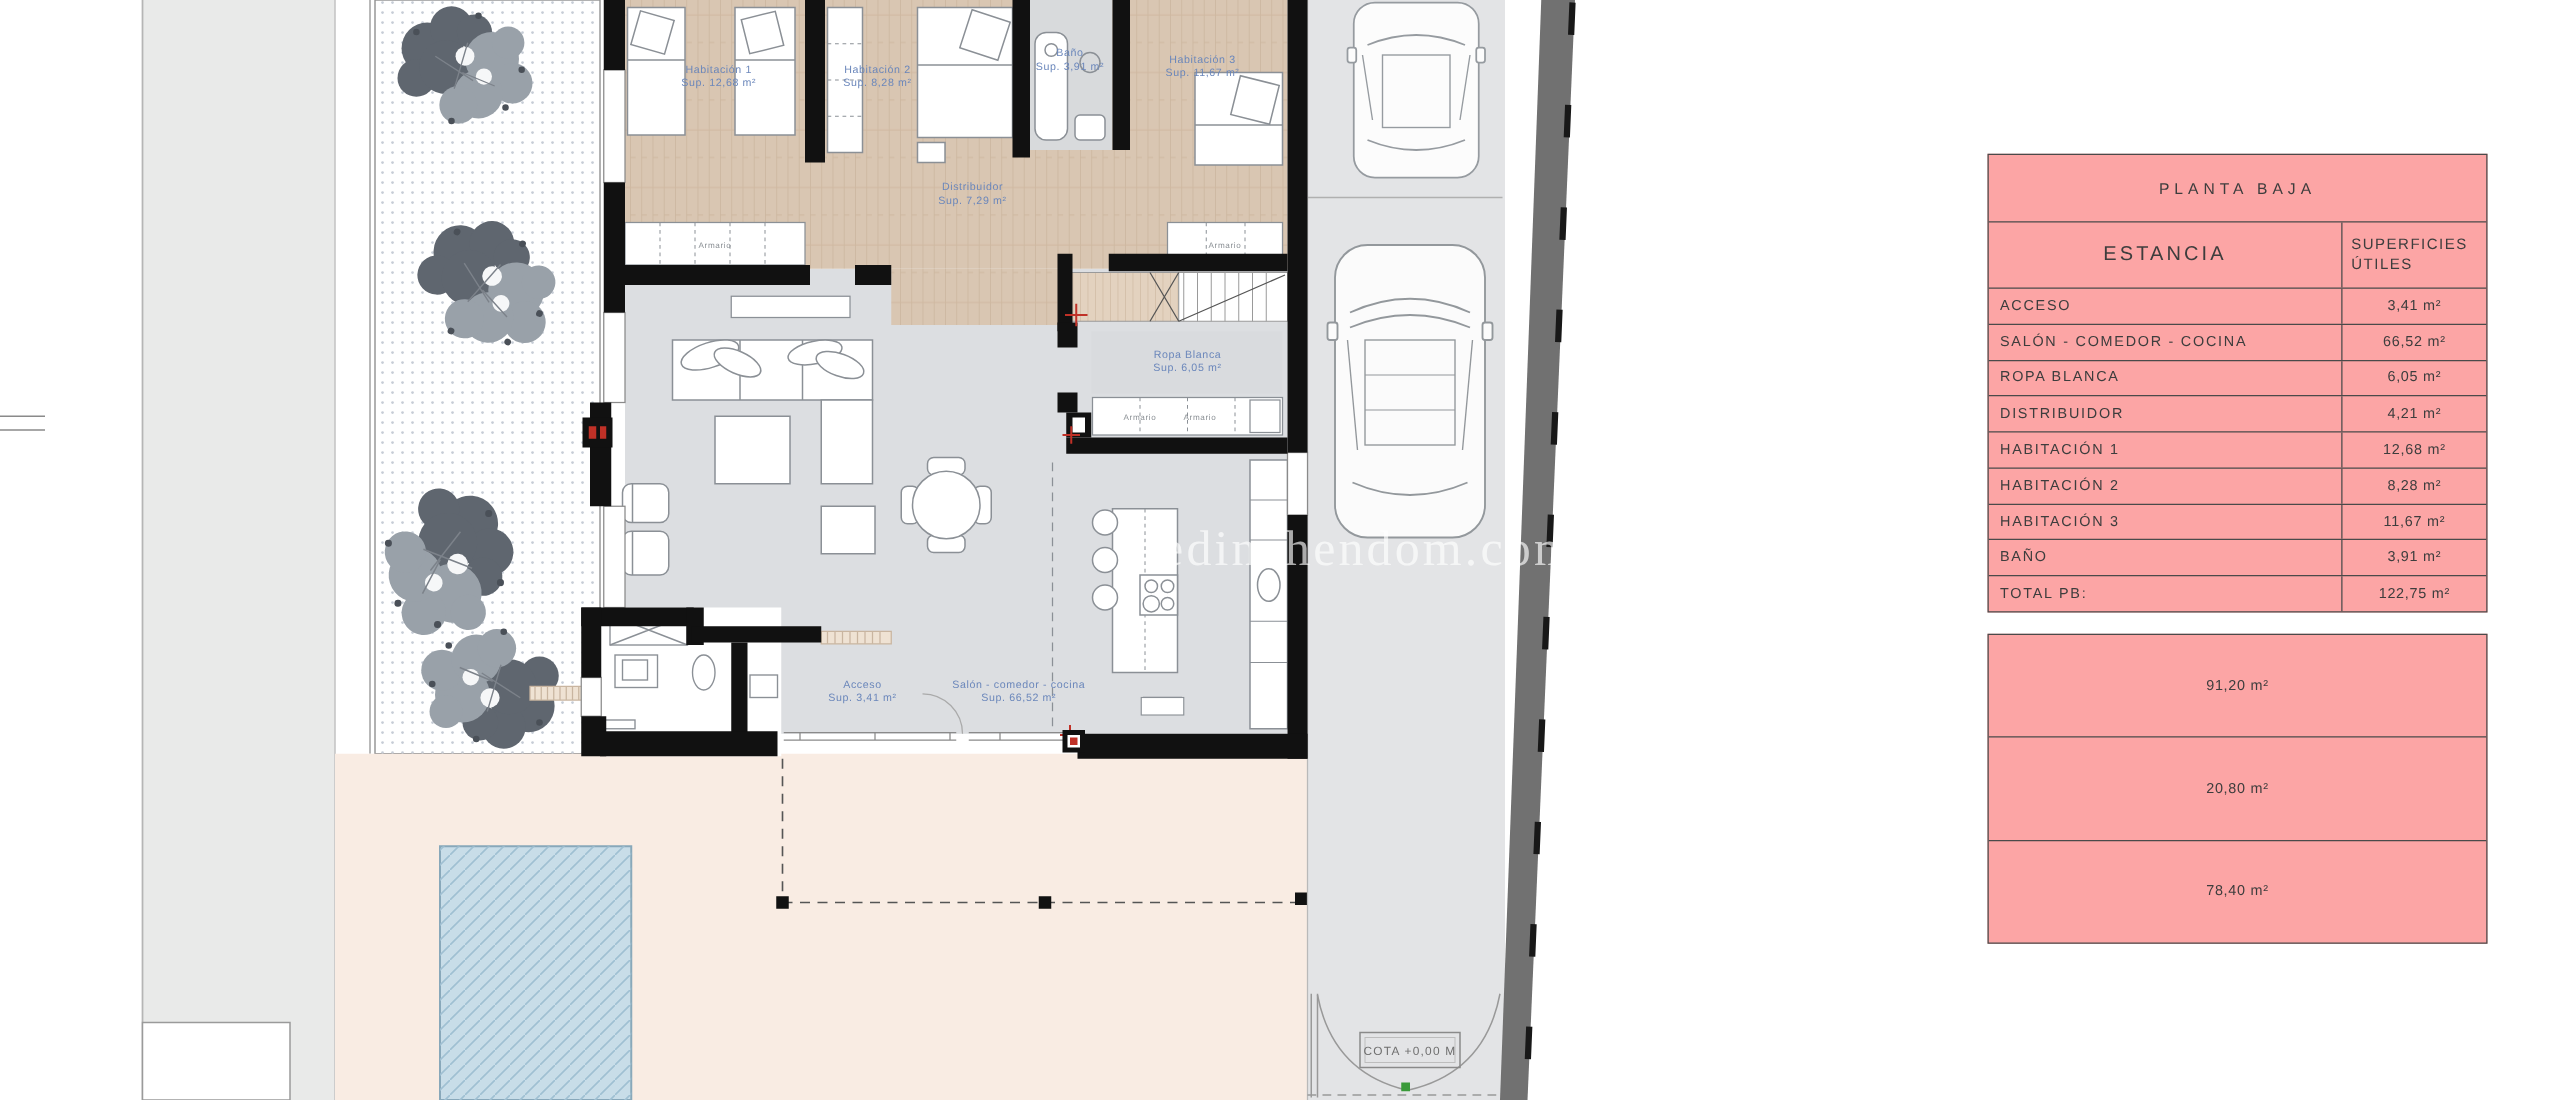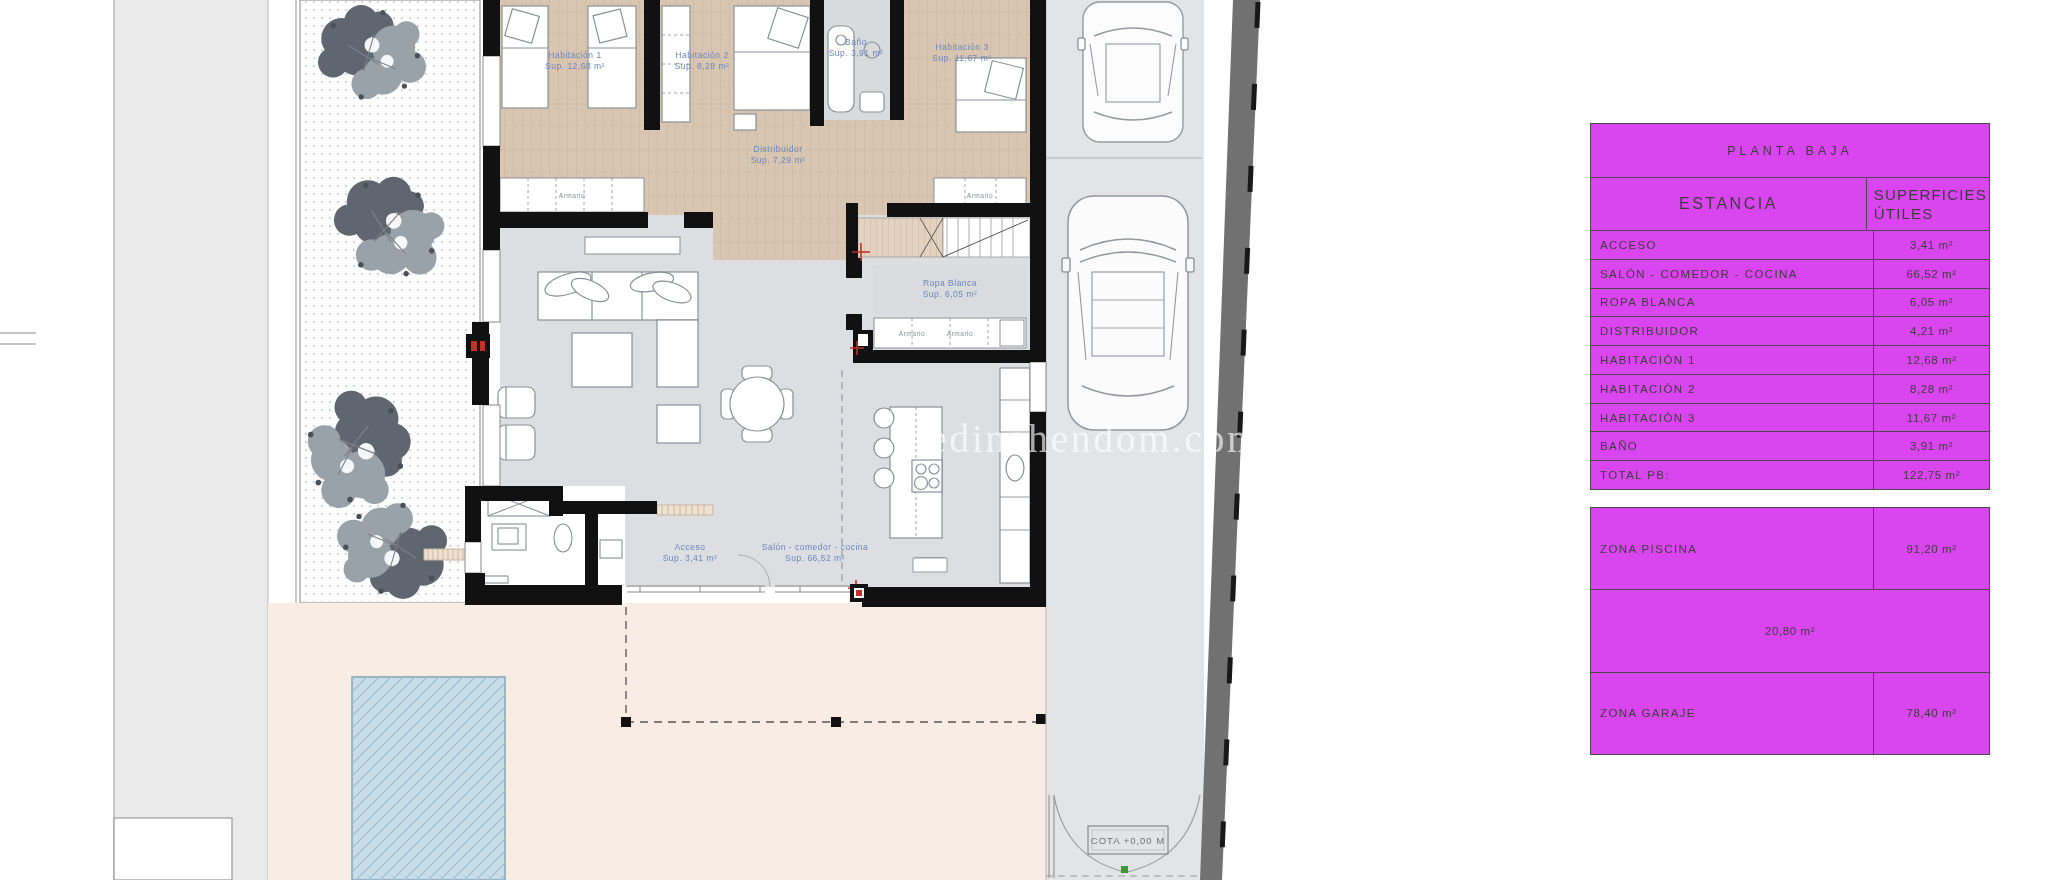--- a/index.html
+++ b/index.html
@@ -1,35 +1,35 @@
 <!DOCTYPE html>
 <html><head>
 <meta charset="utf-8">
 <style>
   html,body{margin:0;padding:0;background:#fff;}
   .stage{position:relative;width:2048px;height:880px;background:#ffffff;overflow:hidden;
          font-family:"Liberation Sans",sans-serif;}
   svg.plan{position:absolute;left:0;top:0;}
   
-  .tbl{position:absolute;left:1590px;width:398px;background:#d946ef;border:1.6px solid #4a4a4a;
+  .tbl{position:absolute;left:1590px;width:398px;background:#fca5a5;border:1.6px solid #4a4a4a;
        display:flex;flex-direction:column;color:#3d3d3d;}
   #tbl-planta{top:123px;height:365px;}
   #tbl-parcela{top:507px;height:246px;}
   .tbl .title{display:flex;align-items:center;justify-content:center;
               letter-spacing:4px;font-size:12.5px;border-bottom:1.5px solid #4a4a4a;}
   #tbl-planta .title{height:53px;min-height:53px;}
   #tbl-parcela .title{height:52px;min-height:52px;}
   .hdr{display:flex;border-bottom:1.5px solid #4a4a4a;}
   #tbl-planta .hdr{height:52px;min-height:52px;}
   #tbl-parcela .hdr{height:57px;min-height:57px;}
   .c1{width:283px;box-sizing:border-box;border-right:1.5px solid #4a4a4a;}
   .hdr .c1{display:flex;align-items:center;justify-content:center;
            letter-spacing:2.5px;font-size:16px;}
   .hdr .c2{flex:1;display:flex;align-items:center;padding:2px 2px 2px 7px;
-           font-size:15px;letter-spacing:1.2px;line-height:1.3;}
+           font-size:12px;letter-spacing:1.2px;line-height:1.3;}
   #tbl-parcela .hdr .c2{justify-content:center;padding-left:0;letter-spacing:2px;font-size:11px;}
   .row{flex:1;display:flex;align-items:stretch;border-bottom:1.5px solid #4a4a4a;
        font-size:11.5px;}
   .row:last-child{border-bottom:none;text-align:center;}
   .row .c1{display:flex;align-items:center;padding-left:9px;letter-spacing:1.4px;}
   .row .c2{flex:1;display:flex;align-items:center;justify-content:center;letter-spacing:0.6px;}
 </style>
 </head>
 <body>
 
@@ -399,25 +399,23 @@
       <div class="c2">3,91 m²</div>
     </div>
     <div class="row">
       <div class="c1">TOTAL PB:</div>
       <div class="c2">122,75 m²</div>
     </div>
   </div>
 
   <div class="tbl" id="tbl-parcela">
     <div class="row">
-      <div class="c1">ZONA PISCINA</div>
       <div class="c2">91,20 m²</div>
     </div>
     <div class="row">
       <div class="c2">20,80 m²</div>
     </div>
     <div class="row">
-      <div class="c1">ZONA GARAJE</div>
       <div class="c2">78,40 m²</div>
     </div>
   </div>
 
 </div>
 
 </body></html>

